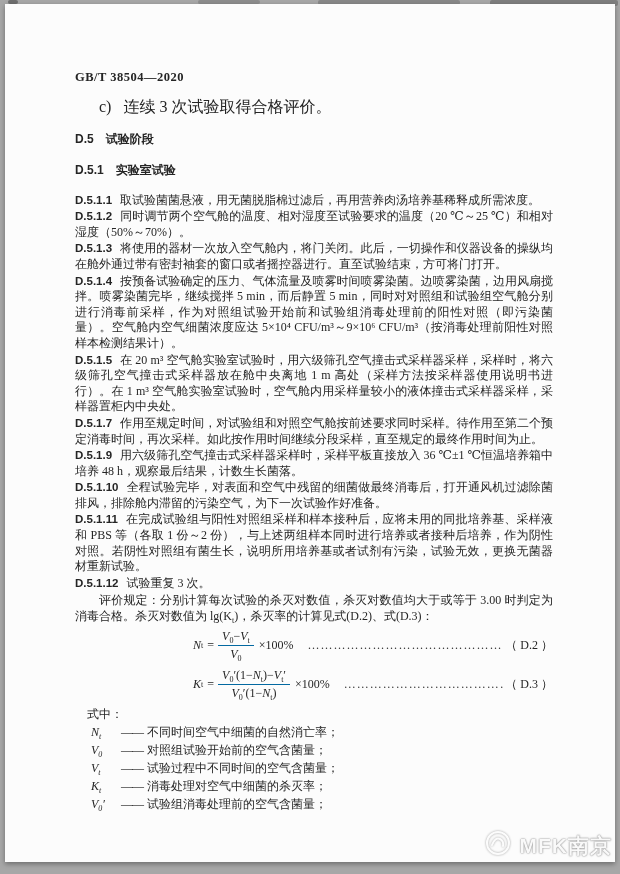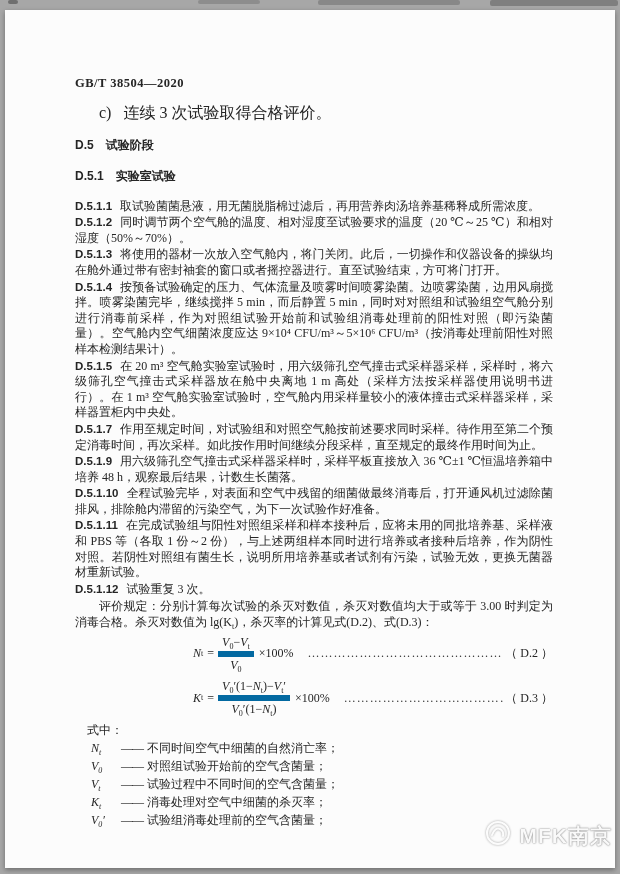--- a/index.html
+++ b/index.html
@@ -7,21 +7,21 @@
     position:relative;width:620px;height:874px;
     background:#a7a7a7;overflow:hidden;
     font-family:"Liberation Serif","DejaVu Serif","DejaVu Sans",serif;
   }
   .edge-mark{position:absolute;top:0;border-radius:2px;}
   .m1{left:8px;width:10px;height:4px;background:#6f6f6f;}
   .m2{left:198px;width:62px;height:4px;background:#8d8d8d;}
   .m3{left:318px;width:142px;height:5px;background:#888888;}
   .m4{left:490px;width:128px;height:6px;background:#7f7f7f;}
   .page{
-    position:absolute;left:5px;top:10px;width:610px;height:858px;
+    position:absolute;left:5px;top:4px;width:610px;height:858px;
     background:#fcfcfc;box-sizing:border-box;
     padding:66px 62px 0 70px;
     box-shadow:0 2px 5px rgba(0,0,0,0.35);
     color:#252525;
   }
   .doc-header{
     font-weight:bold;font-size:12.5px;letter-spacing:0.5px;margin:0 0 14px 0;
   }
   .intro-item{font-size:16px;line-height:15.6px;margin:0 0 16px 0;padding-left:24px;}
   .intro-item .marker{margin-right:12px;}
@@ -41,32 +41,32 @@
   .formula-row{
     display:flex;align-items:center;margin:3px 0 5px 0;
     font-size:12px;
   }
   .formula-eq{
     display:inline-flex;align-items:center;margin-left:118px;white-space:nowrap;
   }
   .formula-eq i{font-style:italic;font-family:"Liberation Serif","DejaVu Serif",serif;}
   .eqs{margin:0 4px;}
   .frac{display:inline-flex;flex-direction:column;align-items:center;vertical-align:middle;}
-  .fnum{padding:0 4px 1px 4px;border-bottom:6px solid #0369a1;text-align:center;}
+  .fnum{padding:0 4px 1px 4px;border-bottom:1px solid #0369a1;text-align:center;}
   .fden{padding:1px 4px 0 4px;text-align:center;}
   .times{margin-left:5px;}
   .dots{flex:1;overflow:hidden;white-space:nowrap;color:#3a3a3a;margin-left:14px;letter-spacing:1px;}
   .flabel{white-space:nowrap;margin-left:2px;}
   .where-lead{margin:4px 0 2px 0;text-indent:1em;}
   .def-row{display:flex;margin:0 0 2.6px 0;padding-left:16px;}
   .def-sym{width:30px;font-style:italic;flex:none;}
   .def-dash{flex:none;margin-right:4px;letter-spacing:-1px;}
   .def-text{flex:1;}
   .watermark{
-    position:absolute;right:8px;bottom:22px;display:flex;align-items:center;gap:8px;
+    position:absolute;right:8px;bottom:12px;display:flex;align-items:center;gap:8px;
     color:rgba(255,255,255,0.95);
     font-family:"Liberation Sans","DejaVu Sans",sans-serif;
     font-weight:bold;font-size:21px;letter-spacing:1px;
     text-shadow:0 0 2px rgba(130,130,130,0.85), 0 0 1px rgba(120,120,120,0.9);
   }
   .wm-logo{flex:none;opacity:0.95;filter:drop-shadow(0 0 1px rgba(130,130,130,0.8));}
 </style>
 </head>
 <body>
 
@@ -84,21 +84,21 @@
     <p class="intro-item"><span class="marker">c)</span><span>连续 3 次试验取得合格评价。</span></p>
 
     <div class="sec-heading"><span class="sec-num">D.5</span><span>试验阶段</span></div>
 
     <div class="sec-heading"><span class="sec-num">D.5.1</span><span>实验室试验</span></div>
 
     <div class="body-text">
       <p class="clause"><span class="cnum">D.5.1.1</span><span>取试验菌菌悬液，用无菌脱脂棉过滤后，再用营养肉汤培养基稀释成所需浓度。</span></p>
       <p class="clause"><span class="cnum">D.5.1.2</span><span>同时调节两个空气舱的温度、相对湿度至试验要求的温度（20 ℃～25 ℃）和相对湿度（50%～70%）。</span></p>
       <p class="clause"><span class="cnum">D.5.1.3</span><span>将使用的器材一次放入空气舱内，将门关闭。此后，一切操作和仪器设备的操纵均在舱外通过带有密封袖套的窗口或者摇控器进行。直至试验结束，方可将门打开。</span></p>
-      <p class="clause"><span class="cnum">D.5.1.4</span><span>按预备试验确定的压力、气体流量及喷雾时间喷雾染菌。边喷雾染菌，边用风扇搅拌。喷雾染菌完毕，继续搅拌 5 min，而后静置 5 min，同时对对照组和试验组空气舱分别进行消毒前采样，作为对照组试验开始前和试验组消毒处理前的阳性对照（即污染菌量）。空气舱内空气细菌浓度应达 9×10⁴ CFU/m³～5×10⁶ CFU/m³（按消毒处理前阳性对照样本检测结果计）。</span></p>
+      <p class="clause"><span class="cnum">D.5.1.4</span><span>按预备试验确定的压力、气体流量及喷雾时间喷雾染菌。边喷雾染菌，边用风扇搅拌。喷雾染菌完毕，继续搅拌 5 min，而后静置 5 min，同时对对照组和试验组空气舱分别进行消毒前采样，作为对照组试验开始前和试验组消毒处理前的阳性对照（即污染菌量）。空气舱内空气细菌浓度应达 5×10⁴ CFU/m³～9×10⁶ CFU/m³（按消毒处理前阳性对照样本检测结果计）。</span></p>
       <p class="clause"><span class="cnum">D.5.1.5</span><span>在 20 m³ 空气舱实验室试验时，用六级筛孔空气撞击式采样器采样，采样时，将六级筛孔空气撞击式采样器放在舱中央离地 1 m 高处（采样方法按采样器使用说明书进行）。在 1 m³ 空气舱实验室试验时，空气舱内用采样量较小的液体撞击式采样器采样，采样器置柜内中央处。</span></p>
       <p class="clause"><span class="cnum">D.5.1.7</span><span>作用至规定时间，对试验组和对照空气舱按前述要求同时采样。待作用至第二个预定消毒时间，再次采样。如此按作用时间继续分段采样，直至规定的最终作用时间为止。</span></p>
       <p class="clause"><span class="cnum">D.5.1.9</span><span>用六级筛孔空气撞击式采样器采样时，采样平板直接放入 36 ℃±1 ℃恒温培养箱中培养 48 h，观察最后结果，计数生长菌落。</span></p>
       <p class="clause"><span class="cnum">D.5.1.10</span><span>全程试验完毕，对表面和空气中残留的细菌做最终消毒后，打开通风机过滤除菌排风，排除舱内滞留的污染空气，为下一次试验作好准备。</span></p>
       <p class="clause"><span class="cnum">D.5.1.11</span><span>在完成试验组与阳性对照组采样和样本接种后，应将未用的同批培养基、采样液和 PBS 等（各取 1 份～2 份），与上述两组样本同时进行培养或者接种后培养，作为阴性对照。若阴性对照组有菌生长，说明所用培养基或者试剂有污染，试验无效，更换无菌器材重新试验。</span></p>
       <p class="clause"><span class="cnum">D.5.1.12</span><span>试验重复 3 次。</span></p>
 
       <p class="eval"><span>评价规定：分别计算每次试验的杀灭对数值，杀灭对数值均大于或等于 3.00 时判定为消毒合格。杀灭对数值为 lg(K</span><sub>t</sub><span>)，杀灭率的计算见式(D.2)、式(D.3)：</span></p>
 
       <div class="formula-row">

